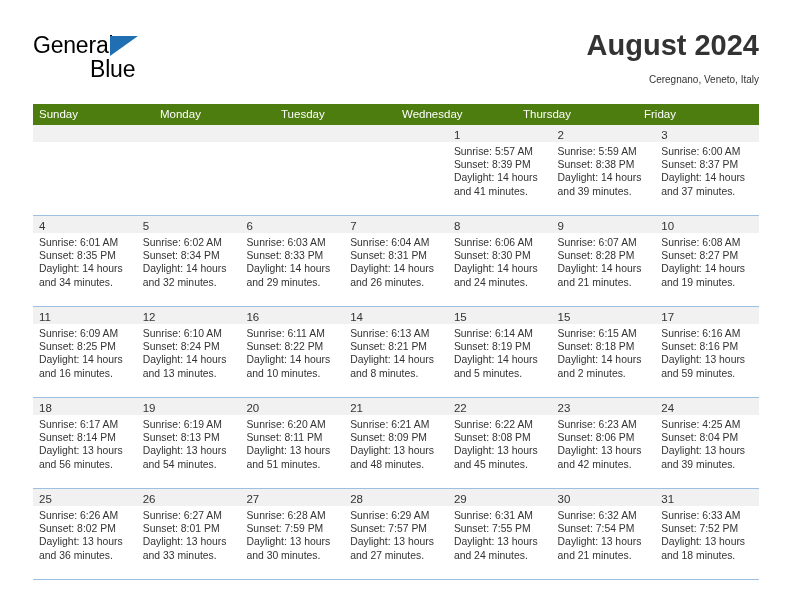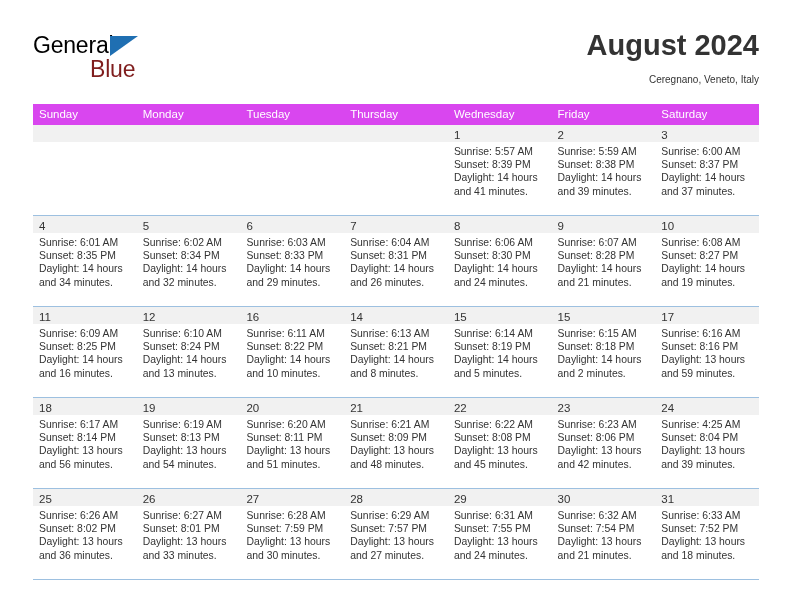--- a/index.html
+++ b/index.html
@@ -55,21 +55,21 @@
     height: 0;
     border-left: 28px solid #1f6fb2;
     border-bottom: 20px solid transparent;
   }
   .logo-blue {
     position: absolute;
     left: 57px;
     top: 24px;
     font-size: 23px;
     letter-spacing: -0.2px;
-    color: #7f1d1d;
+    color: #000000;
     font-family: "Liberation Sans", sans-serif;
   }
 
   .title-block {
     position: absolute;
     right: 0;
     top: 0;
     text-align: right;
   }
   .cal-title {
@@ -90,21 +90,21 @@
   
   .calendar {
     position: absolute;
     left: 33px;
     top: 104px;
     width: 726px;
   }
 
   .weekday-row {
     display: flex;
-    background: #d946ef;
+    background: #4d7c0f;
     height: 21px;
   }
   .weekday {
     flex: 1 1 0;
     color: #ffffff;
     font-size: 11.5px;
     line-height: 21px;
     padding-left: 6px;
     box-sizing: border-box;
     white-space: nowrap;
@@ -172,24 +172,23 @@
       <div class="cal-subtitle">Ceregnano, Veneto, Italy</div>
     </div>
 
   </div>
 
   <div class="calendar">
     <div class="weekday-row" id="weekday-row">
         <div class="weekday">Sunday</div>
         <div class="weekday">Monday</div>
         <div class="weekday">Tuesday</div>
+        <div class="weekday">Wednesday</div>
         <div class="weekday">Thursday</div>
-        <div class="weekday">Wednesday</div>
         <div class="weekday">Friday</div>
-        <div class="weekday">Saturday</div>
       </div>
     <div id="weeks-container">
         <div class="week-row first">
           <div class="day-cell empty">
             <div class="daynum-band"><span class="daynum"></span></div>
             <div class="day-body">
               <div class="day-line"></div>
               <div class="day-line"></div>
               <div class="day-line"></div>
               <div class="day-line"></div>

